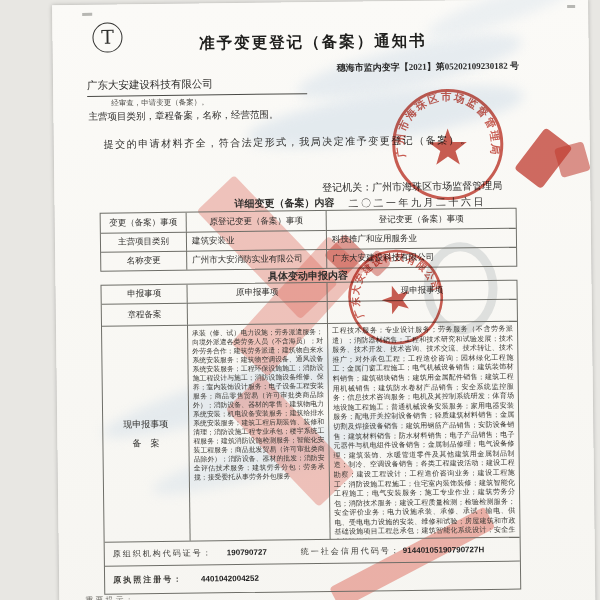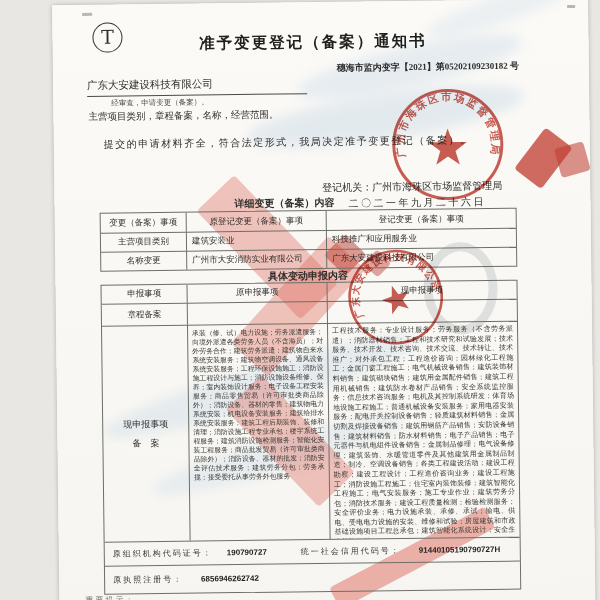--- a/index.html
+++ b/index.html
@@ -140,26 +140,26 @@
         <div class="scope-text">承装（修、试）电力设施；劳务派遣服务；向境外派遣各类劳务人员（不含海员）；对外劳务合作；建筑劳务派遣；建筑物自来水系统安装服务；建筑物空调设备、通风设备系统安装服务；工程环保设施施工；消防设施工程设计与施工；消防设施设备维修、保养；室内装饰设计服务；电子设备工程安装服务；商品零售贸易（许可审批类商品除外）；消防设备、器材的零售；建筑物电力系统安装；机电设备安装服务；建筑给排水系统安装服务；建筑工程后期装饰、装修和清理；消防设施工程专业承包；楼宇系统工程服务；建筑消防设施检测服务；智能化安装工程服务；商品批发贸易（许可审批类商品除外）；消防设备、器材的批发；消防安全评估技术服务；建筑劳务分包；劳务承揽；接受委托从事劳务外包服务</div>
       </div>
       <div class="cell bl bt top">
         <div class="scope-text new">工程技术服务；专业设计服务；劳务服务（不含劳务派遣）；消防器材销售；工程和技术研究和试验发展；技术服务、技术开发、技术咨询、技术交流、技术转让、技术推广；对外承包工程；工程造价咨询；园林绿化工程施工；金属门窗工程施工；电气机械设备销售；建筑装饰材料销售；建筑砌块销售；建筑用金属配件销售；建筑工程用机械销售；建筑防水卷材产品销售；安全系统监控服务；信息技术咨询服务；电机及其控制系统研发；体育场地设施工程施工；普通机械设备安装服务；家用电器安装服务；配电开关控制设备销售；轻质建筑材料销售；金属切割及焊接设备销售；建筑用钢筋产品销售；安防设备销售；建筑材料销售；防水材料销售；电子产品销售；电子元器件与机电组件设备销售；金属制品修理；电气设备修理；建筑装饰、水暖管道零件及其他建筑用金属制品制造；制冷、空调设备销售；各类工程建设活动；建设工程勘察；建设工程设计；工程造价咨询业务；建设工程施工；消防设施工程施工；住宅室内装饰装修；建筑智能化工程施工；电气安装服务；施工专业作业；建筑劳务分包；消防技术服务；建设工程质量检测；检验检测服务；安全评价业务；电力设施承装、承修、承试；输电、供电、受电电力设施的安装、维修和试验；房屋建筑和市政基础设施项目工程总承包；建筑智能化系统设计；安全生产检验检测</div>
       </div>
 
       <div class="cell bt coderow">
         <span class="lab" style="padding-left:8px;">原组织机构代码证号：</span>
         <span class="val" style="margin-left:14px;">190790727</span>
         <span class="lab" style="margin-left:34px;">统一社会信用代码号：</span>
-        <span class="val" style="margin-left:18px;">91440105190790727H</span>
+        <span class="val" style="margin-left:2px;">91440105190790727H</span>
       </div>
 
       <div class="cell bt coderow">
-        <span class="lab license-lab" style="padding-left:8px;">原执照注册号：</span>
-        <span class="val" style="margin-left:18px;">6856946262742</span>
+        <span class="lab license-lab" style="padding-left:8px;font-weight:bold;">原执照注册号：</span>
+        <span class="val" style="margin-left:18px;">4401042004252</span>
       </div>
     </div>
 
     <div class="abs footer-note">重要提示：</div>
   </div>
 
   <svg class="stamp stamp-a" viewBox="0 0 124 124">
     <defs>
         <path id="arcA" d="M 20.7 77 A 44 44 0 1 1 103.3 77" fill="none"></path>
       </defs>

